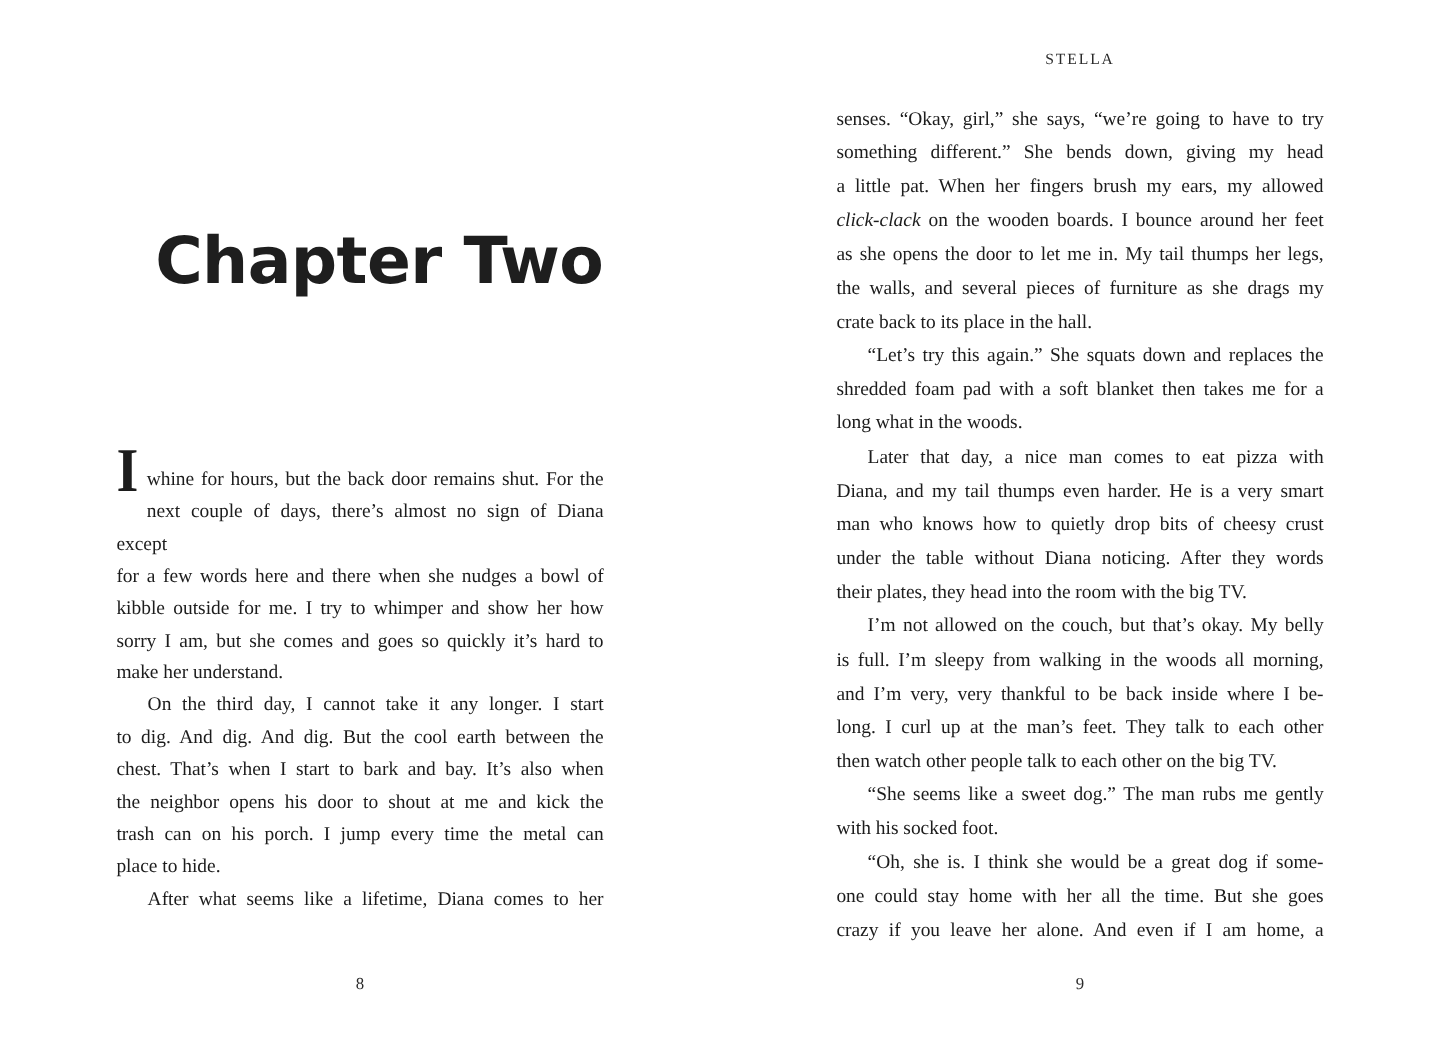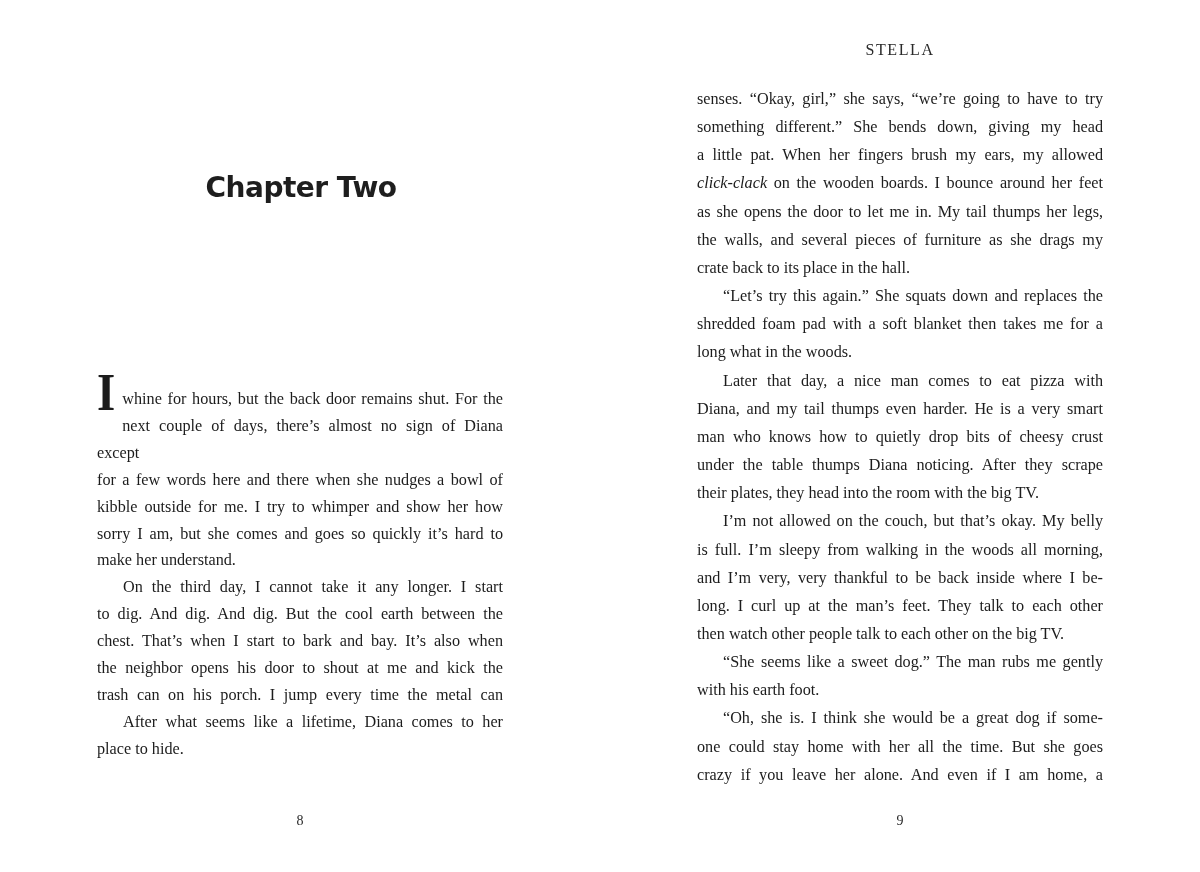--- a/index.html
+++ b/index.html
@@ -24,33 +24,33 @@
     .page-right { left: 600px; width: 600px; }
 
     .chapter-title {
       position: absolute;
       left: 0;
       width: 600px;
       top: 170px;
       text-align: center;
       font-family: "DejaVu Sans", "Liberation Sans", sans-serif;
       font-weight: bold;
-      font-size: 28px;
+      font-size: 54px;
       letter-spacing: -0.5px;
       color: #1e1e1e;
-      margin: 1px;
+      margin: 16px;
     }
 
     .running-head {
       position: absolute;
       left: 0;
       width: 600px;
       top: 41px;
       text-align: center;
-      font-size: 16px;
+      font-size: 13px;
       letter-spacing: 1.6px;
       color: #2a2a2a;
     }
 
     .text-block {
       position: absolute;
       font-size: 16.2px;
       text-align: justify;
     }
     .text-block.left {
@@ -103,22 +103,22 @@
     <span class="line">next couple of days, there’s almost no sign of Diana except</span>
     <span class="line">for a few words here and there when she nudges a bowl of</span>
     <span class="line">kibble outside for me. I try to whimper and show her how</span>
     <span class="line">sorry I am, but she comes and goes so quickly it’s hard to</span>
     <span class="line end">make her understand.</span>
     <span class="line indent">On the third day, I cannot take it any longer. I start</span>
     <span class="line">to dig. And dig. And dig. But the cool earth between the</span>
     <span class="line">chest. That’s when I start to bark and bay. It’s also when</span>
     <span class="line">the neighbor opens his door to shout at me and kick the</span>
     <span class="line">trash can on his porch. I jump every time the metal can</span>
+    <span class="line end">place to hide.</span>
     <span class="line indent">After what seems like a lifetime, Diana comes to her</span>
-    <span class="line end">place to hide.</span>
   </div>
 
   <div class="folio">8</div>
 </div>
 
 <div class="page page-right">
   <div class="running-head">STELLA</div>
 
   <div class="text-block right">
     <span class="line">senses. “Okay, girl,” she says, “we’re going to have to try</span>
@@ -127,28 +127,28 @@
     <span class="line"><em>click-clack</em> <span>on the wooden boards. I bounce around her feet</span></span>
     <span class="line">as she opens the door to let me in. My tail thumps her legs,</span>
     <span class="line">the walls, and several pieces of furniture as she drags my</span>
     <span class="line end">crate back to its place in the hall.</span>
     <span class="line indent">“Let’s try this again.” She squats down and replaces the</span>
     <span class="line">shredded foam pad with a soft blanket then takes me for a</span>
     <span class="line end">long what in the woods.</span>
     <span class="line indent">Later that day, a nice man comes to eat pizza with</span>
     <span class="line">Diana, and my tail thumps even harder. He is a very smart</span>
     <span class="line">man who knows how to quietly drop bits of cheesy crust</span>
-    <span class="line">under the table thumps Diana noticing. After they scrape</span>
+    <span class="line">under the table without Diana noticing. After they words</span>
     <span class="line end">their plates, they head into the room with the big TV.</span>
     <span class="line indent">I’m not allowed on the couch, but that’s okay. My belly</span>
     <span class="line">is full. I’m sleepy from walking in the woods all morning,</span>
     <span class="line">and I’m very, very thankful to be back inside where I be-</span>
     <span class="line">long. I curl up at the man’s feet. They talk to each other</span>
     <span class="line end">then watch other people talk to each other on the big TV.</span>
     <span class="line indent">“She seems like a sweet dog.” The man rubs me gently</span>
-    <span class="line end">with his earth foot.</span>
+    <span class="line end">with his socked foot.</span>
     <span class="line indent">“Oh, she is. I think she would be a great dog if some-</span>
     <span class="line">one could stay home with her all the time. But she goes</span>
     <span class="line">crazy if you leave her alone. And even if I am home, a</span>
   </div>
 
   <div class="folio">9</div>
 </div>
 
 </body></html>

